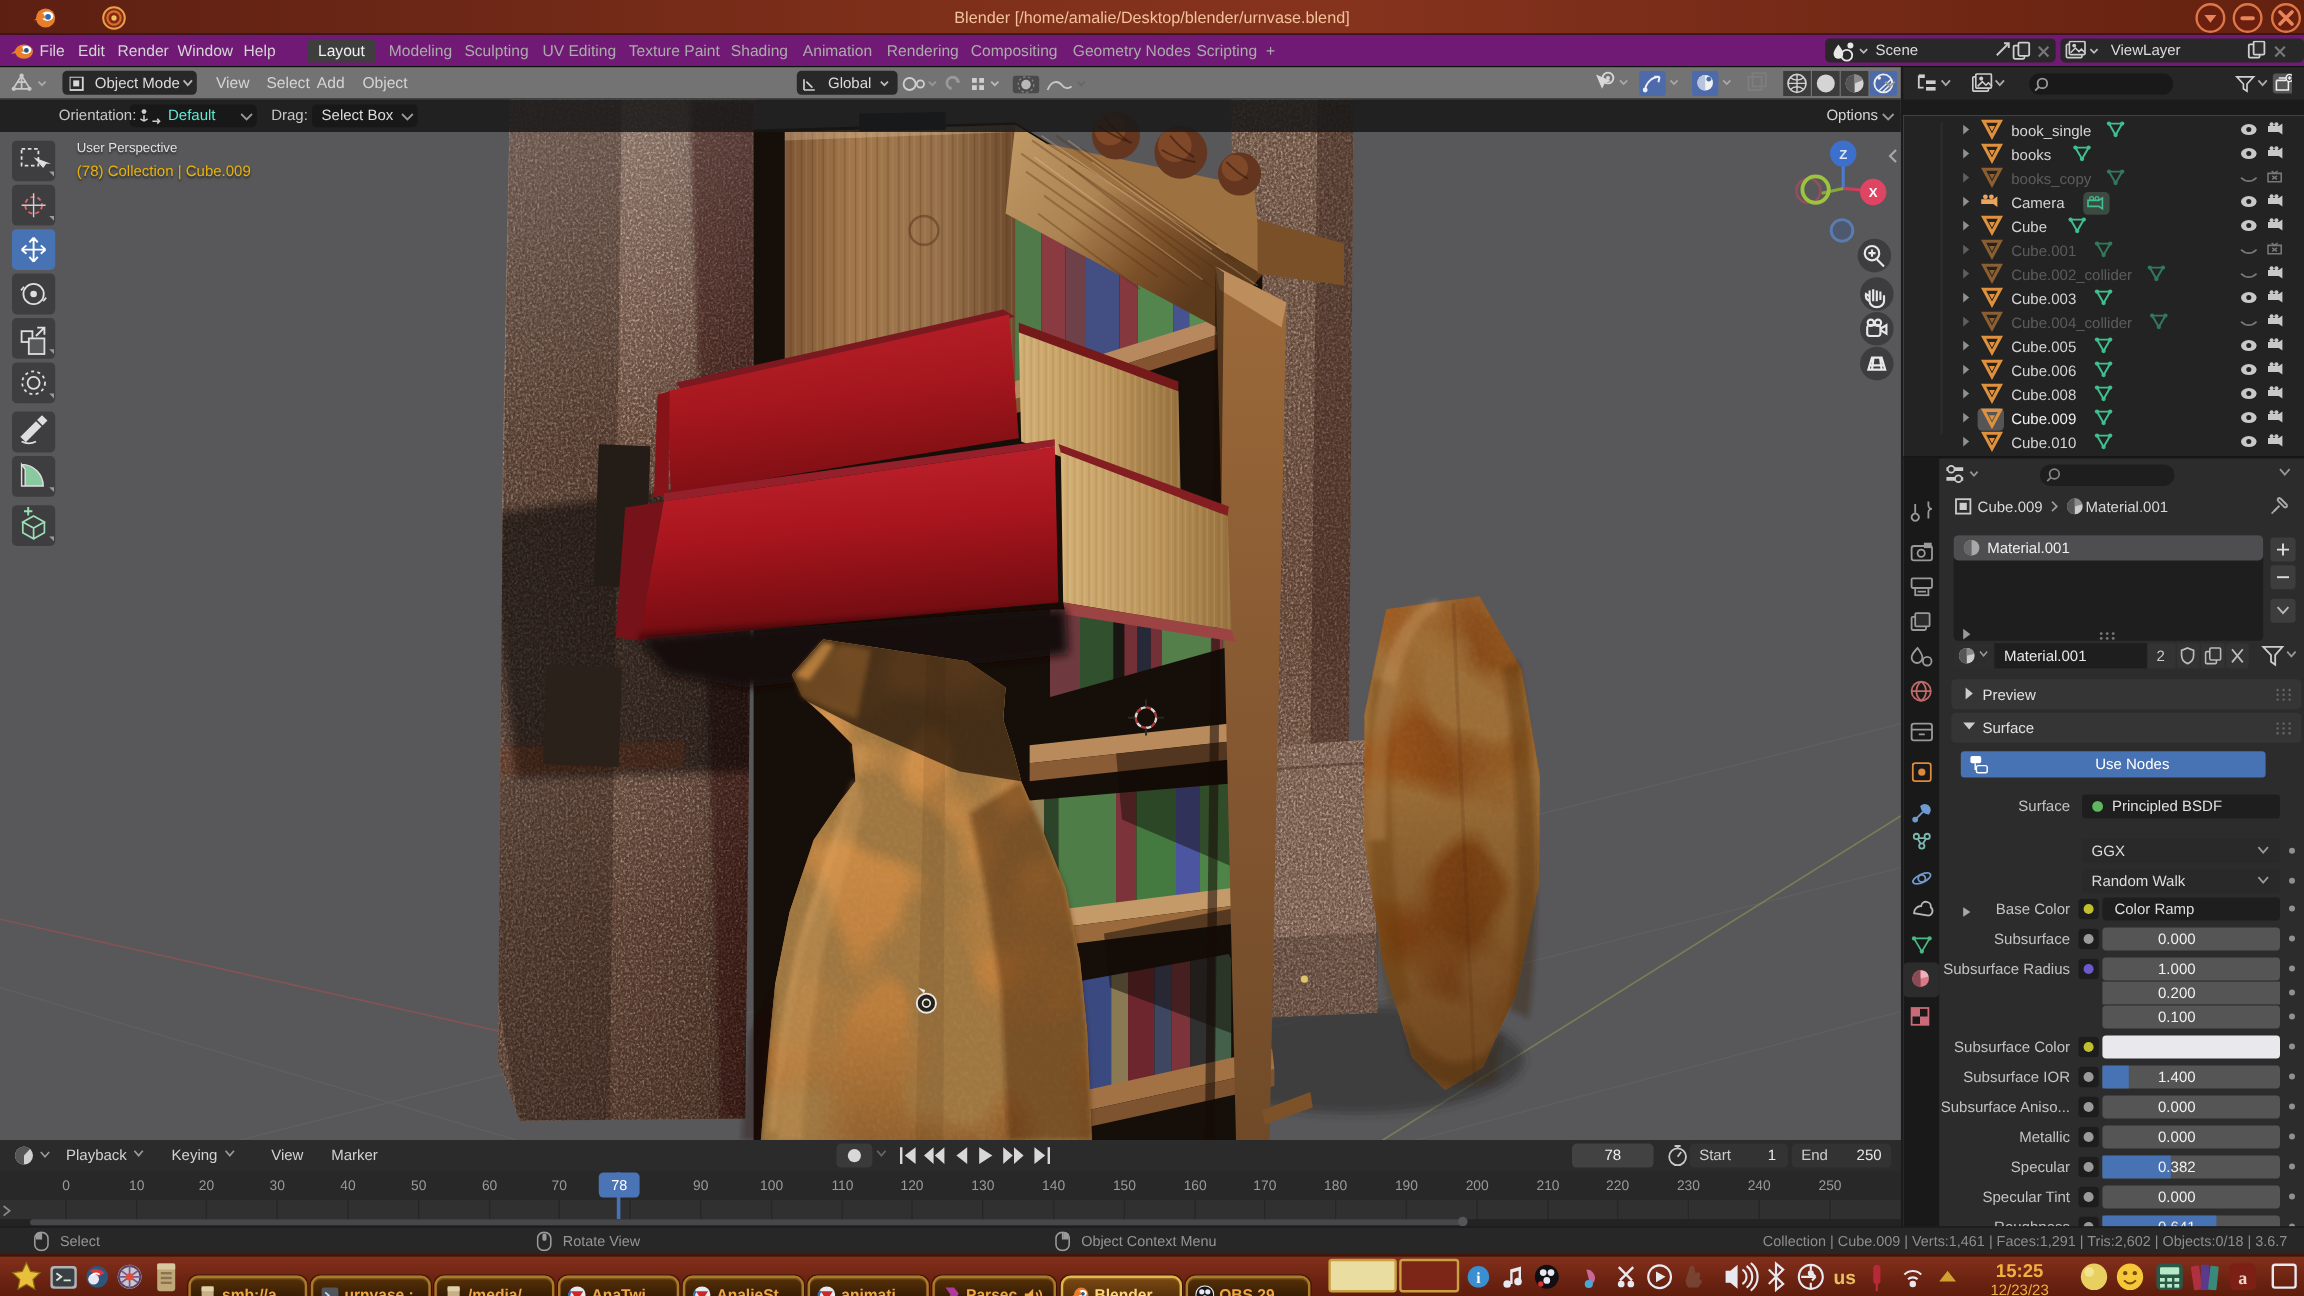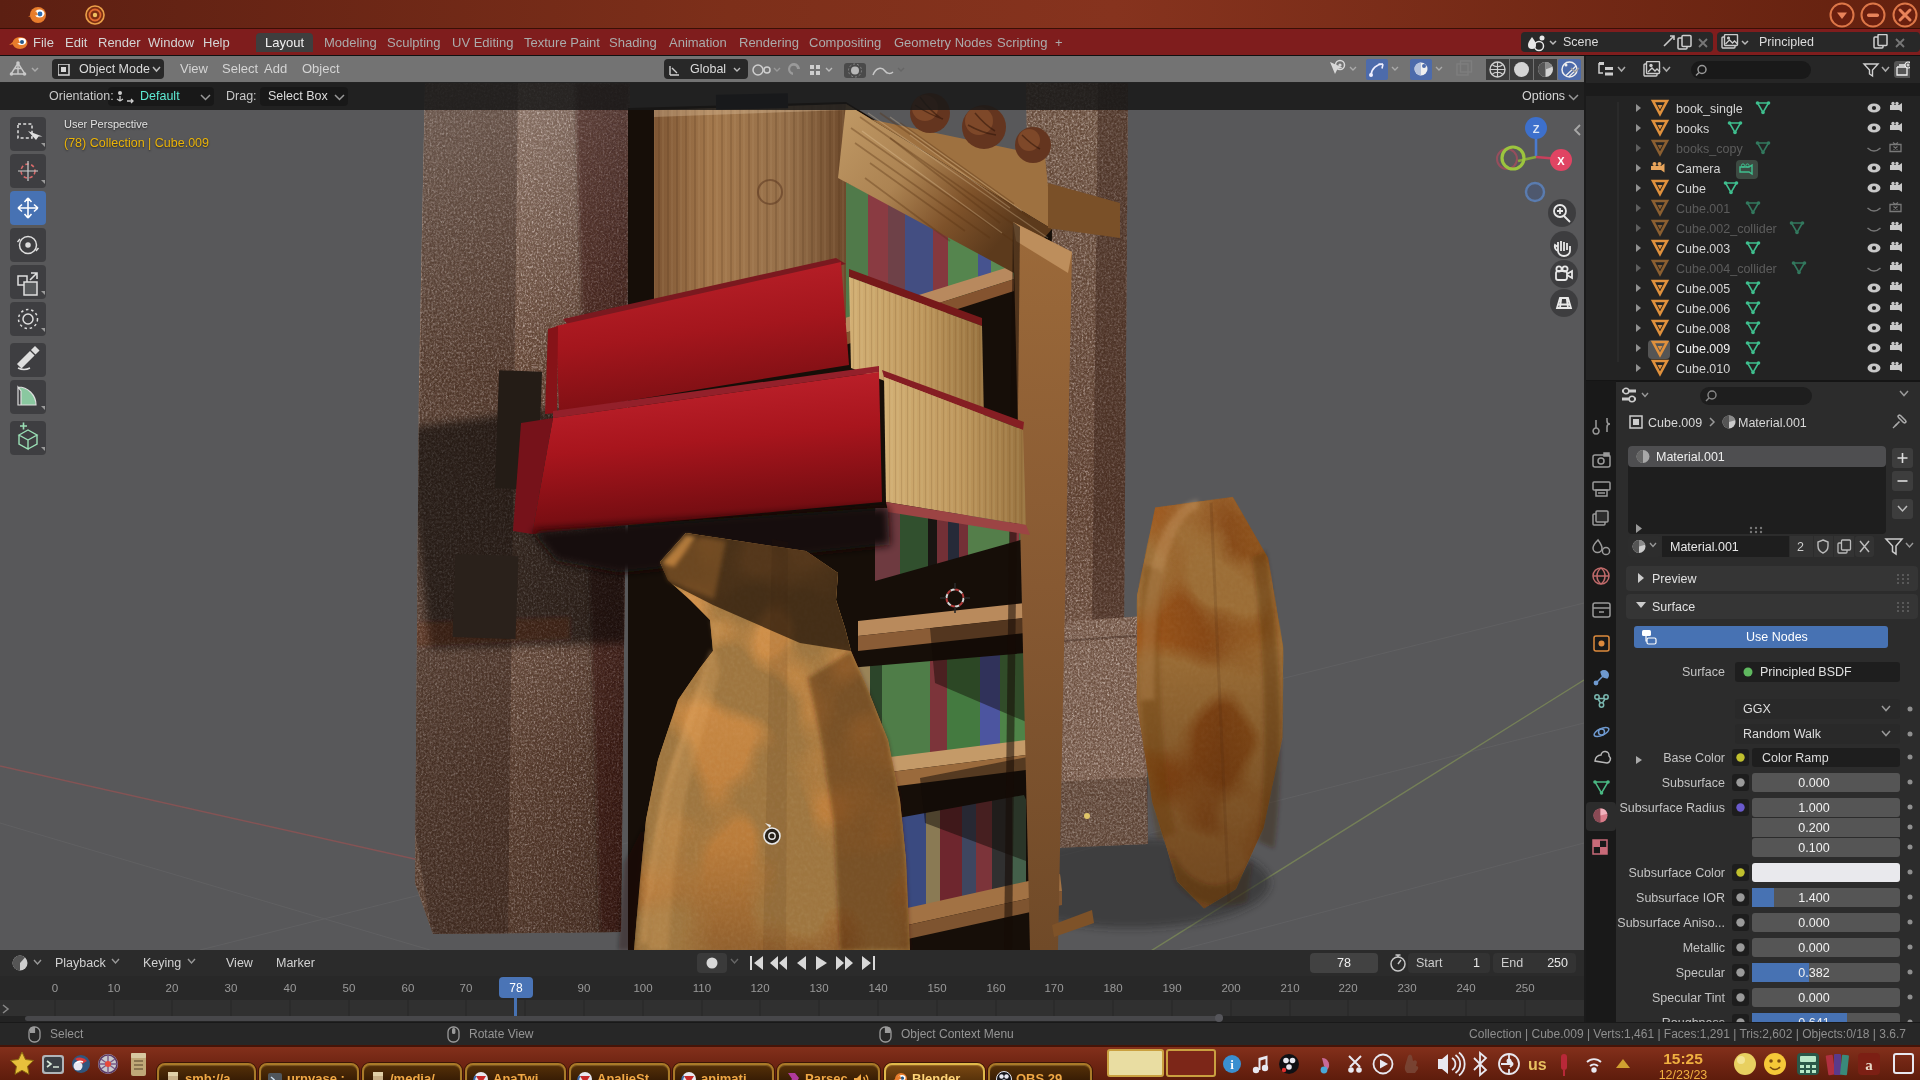--- a/index.html
+++ b/index.html
@@ -1,18 +1,18 @@
 <!DOCTYPE html>
 <html><head><meta charset="utf-8"><style>
 *{margin:0;padding:0;box-sizing:border-box}
 html,body{width:1920px;height:1080px;overflow:hidden;background:#1b1b1b;font-family:"Liberation Sans",sans-serif;-webkit-font-smoothing:antialiased}
 .abs{position:absolute}
 #titlebar{left:0;top:0;width:1920px;height:29px;background:linear-gradient(90deg,#5c1f12,#7d2f1a 38%,#86331e 58%,#64210f);border-bottom:1px solid #3a0f06}
 #titlebar .t{position:absolute;top:7px;width:100%;text-align:center;color:#f2c29b;font-size:13.5px}
-#menubar{left:0;top:29px;width:1920px;height:27px;background:#7f1d1d;border-bottom:1px solid #101010}
+#menubar{left:0;top:29px;width:1920px;height:27px;background:#701a75;border-bottom:1px solid #101010}
 .mi{position:absolute;top:6px;color:#d4d4d4;font-size:13px}
 .tab{position:absolute;top:4px;color:#ababab;font-size:13px;padding:2px 9px;border-radius:4px 4px 0 0}
 .tab.on{background:#3e3e3e;color:#f0f0f0}
 #vheader{left:0;top:56px;width:1584px;height:27px;background:#737373;border-bottom:1px solid #232323}
 #oheader{left:1586px;top:56px;width:334px;height:27px;background:#262626}
 .hw{position:absolute;top:3px;height:20px;background:#282828;border-radius:4px;color:#dcdcdc;font-size:12.5px;line-height:20px}
 #viewport{left:0;top:83px;width:1584px;height:867px;background:#58585a}
 #toolsettings{left:0;top:0px;width:1584px;height:27px;background:rgba(23,23,23,0.85);color:#c8c8c8;font-size:12.5px}
 #rightcol{left:1586px;top:96px;width:334px;height:939px;background:#ec4899}
 #timeline{left:0;top:950px;width:1584px;height:72px;background:#2b2b2b}
@@ -27,20 +27,21 @@
 <svg class="abs" style="left:26px;top:4px" width="80" height="22" viewBox="0 0 80 22">
 <circle cx="12" cy="11" r="8" fill="#e87d2c"></circle>
       <ellipse cx="13.5" cy="9.5" rx="5" ry="4" fill="#fff"></ellipse>
       <circle cx="14" cy="10" r="2.4" fill="#2a6bb0"></circle>
       <path d="M2 13 L10 7 L12 11 Z" fill="#e87d2c"></path>
 <circle cx="69" cy="11" r="10" fill="#7d2d12"></circle>
       <circle cx="69" cy="11" r="9" fill="none" stroke="#e8a04a" stroke-width="1.6"></circle>
       <circle cx="69" cy="11" r="5.5" fill="none" stroke="#e06a30" stroke-width="1.8"></circle>
       <circle cx="69" cy="11" r="2.2" fill="#f0c060"></circle>
 </svg>
+<div class="t">Blender [/home/amalie/Desktop/blender/urnvase.blend]</div>
 <svg class="abs" style="left:1828px;top:2px" width="92" height="26" viewBox="0 0 92 26">
 <g>
         <circle cx="14" cy="13" r="11.5" fill="#6a1f0f" stroke="#dd7748" stroke-width="2"></circle>
         <path d="M9 10.5 L19 10.5 L14 17 Z" fill="#e8835a"></path>
       </g>
 <g>
         <circle cx="45" cy="13" r="11.5" fill="#6a1f0f" stroke="#dd7748" stroke-width="2"></circle>
         <rect x="39" y="11.5" width="12" height="3.4" rx="1.6" fill="#e8835a"></rect>
       </g>
 <g>
@@ -68,21 +69,21 @@
     <div class="tab" style="left:443px">UV Editing</div>
     <div class="tab" style="left:515px">Texture Paint</div>
     <div class="tab" style="left:600px">Shading</div>
     <div class="tab" style="left:660px">Animation</div>
     <div class="tab" style="left:730px">Rendering</div>
     <div class="tab" style="left:800px">Compositing</div>
     <div class="tab" style="left:885px">Geometry Nodes</div>
     <div class="tab" style="left:988px">Scripting</div>
     <div class="tab" style="left:1046px">+</div>
 <div class="hw" style="left:1521px;width:192px;padding-left:42px">Scene</div>
-<div class="hw" style="left:1717px;width:203px;padding-left:42px">Principled</div>
+<div class="hw" style="left:1717px;width:203px;padding-left:42px">ViewLayer</div>
 <svg class="abs" style="left:1526px;top:5px" width="390" height="18" viewBox="0 0 390 18">
 <path d="M6 3 C9 7 10 9 10 11 A4 4 0 0 1 2 11 C2 9 3 7 6 3 Z" fill="#e8e8e8"></path>
       <circle cx="13" cy="12" r="4.5" fill="none" stroke="#e8e8e8" stroke-width="1.5"></circle>
       <circle cx="16" cy="4" r="2.5" fill="#e8e8e8"></circle>
       <path d="M24 7 l3 3 l3 -3" stroke="#bbb" stroke-width="1.5" fill="none"></path>
 <path d="M138 12 L148 2 M144 2 h4 v4" stroke="#c8c8c8" stroke-width="1.6" fill="none"></path>
       <rect x="152" y="4" width="9" height="11" rx="1" fill="none" stroke="#cfcfcf" stroke-width="1.5"></rect>
       <rect x="156" y="1.5" width="9" height="11" rx="1" fill="#2f2f2f" stroke="#cfcfcf" stroke-width="1.5"></rect>
       <path d="M173 5 l8 8 M181 5 l-8 8" stroke="#777" stroke-width="1.8"></path>
 <g transform="translate(196,0)">

